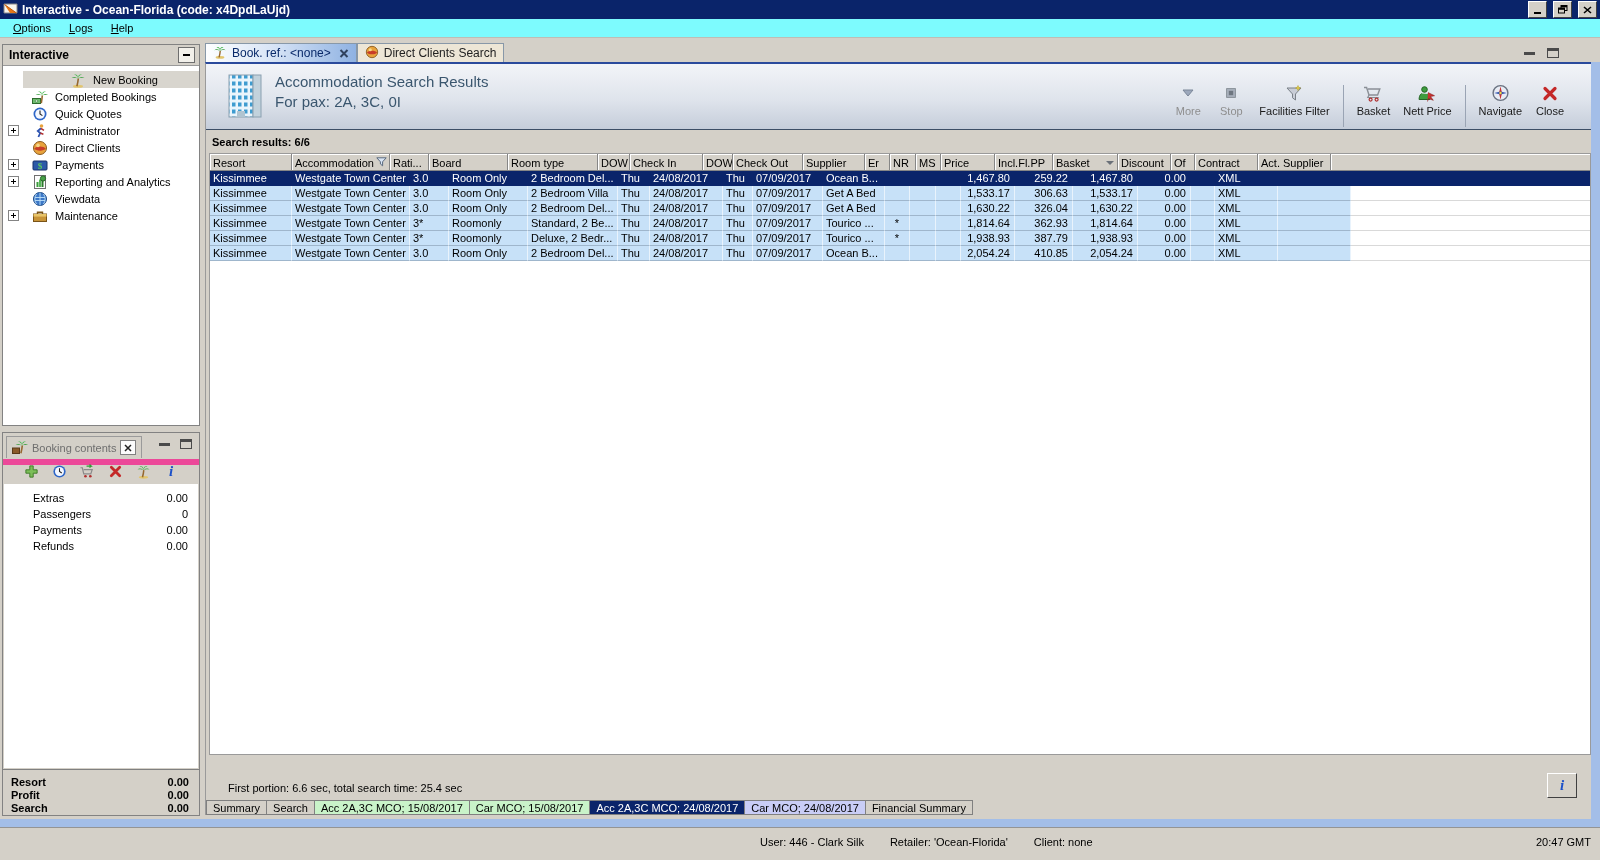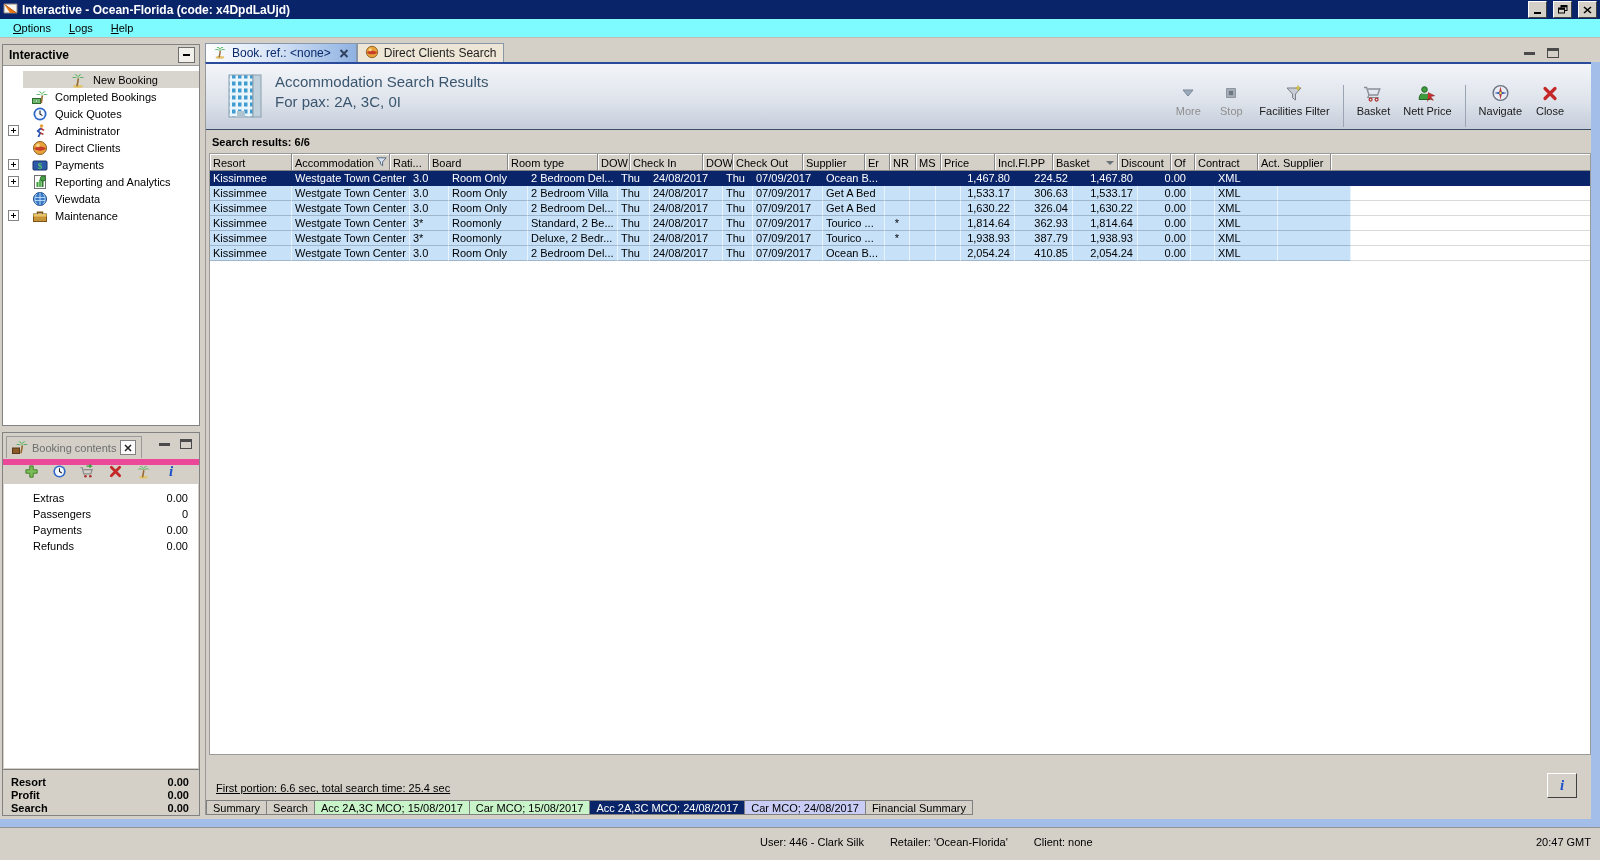--- a/index.html
+++ b/index.html
@@ -107,21 +107,21 @@
   .td{box-sizing:border-box;padding:1px 3px 0;white-space:nowrap;overflow:hidden;background:#C7E1F8;
     border-right:1px solid #E9F3FC;border-bottom:1px solid #9FB6CC;}
   .td.r{text-align:right;padding-right:4px;}
   .td.c{text-align:center;}
   .tfiller{flex:1;background:#fff;border-bottom:1px solid #D9D9D9;}
   .trow.sel .td{background:#0A246A;color:#fff;border-right-color:#0A246A;border-bottom-color:#0A246A;}
   .trow.sel .tfiller{background:#0A246A;border-bottom-color:#0A246A;}
 
   
   .m-statuszone{position:absolute;left:0;right:0;bottom:15px;height:46px;}
-  .first-portion{position:absolute;left:10px;bottom:6px;text-decoration:underline;}
+  .first-portion{position:absolute;left:22px;bottom:6px;}
   .info-btn{position:absolute;right:14px;bottom:2px;width:30px;height:25px;background:#D4D0C8;
     border:1px solid;border-color:#FFFFFF #404040 #404040 #FFFFFF;display:flex;align-items:center;
     justify-content:center;font-family:"Liberation Serif",serif;font-style:italic;font-weight:bold;
     font-size:15px;color:#1C50C8;box-sizing:border-box;}
   .m-bottomtabs{position:absolute;left:0;right:0;bottom:0;height:15px;display:flex;background:#D4D0C8;}
   .btab{box-sizing:border-box;height:15px;padding:1px 6px 0;border:1px solid #808080;border-left:none;
     white-space:nowrap;}
   .btab:first-child{border-left:1px solid #808080;}
   .btab.plain{background:#D4D0C8;}
   .btab.green{background:#C9F3C9;}
@@ -594,21 +594,21 @@
             <div class="td" style="width: 90px;">2 Bedroom Del...</div>
             <div class="td" style="width: 32px;">Thu</div>
             <div class="td" style="width: 73px;">24/08/2017</div>
             <div class="td" style="width: 30px;">Thu</div>
             <div class="td" style="width: 70px;">07/09/2017</div>
             <div class="td" style="width: 62px;">Ocean B...</div>
             <div class="td c" style="width: 25px;"></div>
             <div class="td" style="width: 26px;"></div>
             <div class="td" style="width: 25px;"></div>
             <div class="td r" style="width: 54px;">1,467.80</div>
-            <div class="td r" style="width: 58px;">224.52</div>
+            <div class="td r" style="width: 58px;">259.22</div>
             <div class="td r" style="width: 65px;">1,467.80</div>
             <div class="td r" style="width: 53px;">0.00</div>
             <div class="td" style="width: 24px;"></div>
             <div class="td" style="width: 63px;">XML</div>
             <div class="td" style="width: 73px;"></div>
             <div class="tfiller"></div>
           </div>
           <div class="trow">
             <div class="td" style="width: 82px;">Kissimmee</div>
             <div class="td" style="width: 118px;">Westgate Town Center</div>

